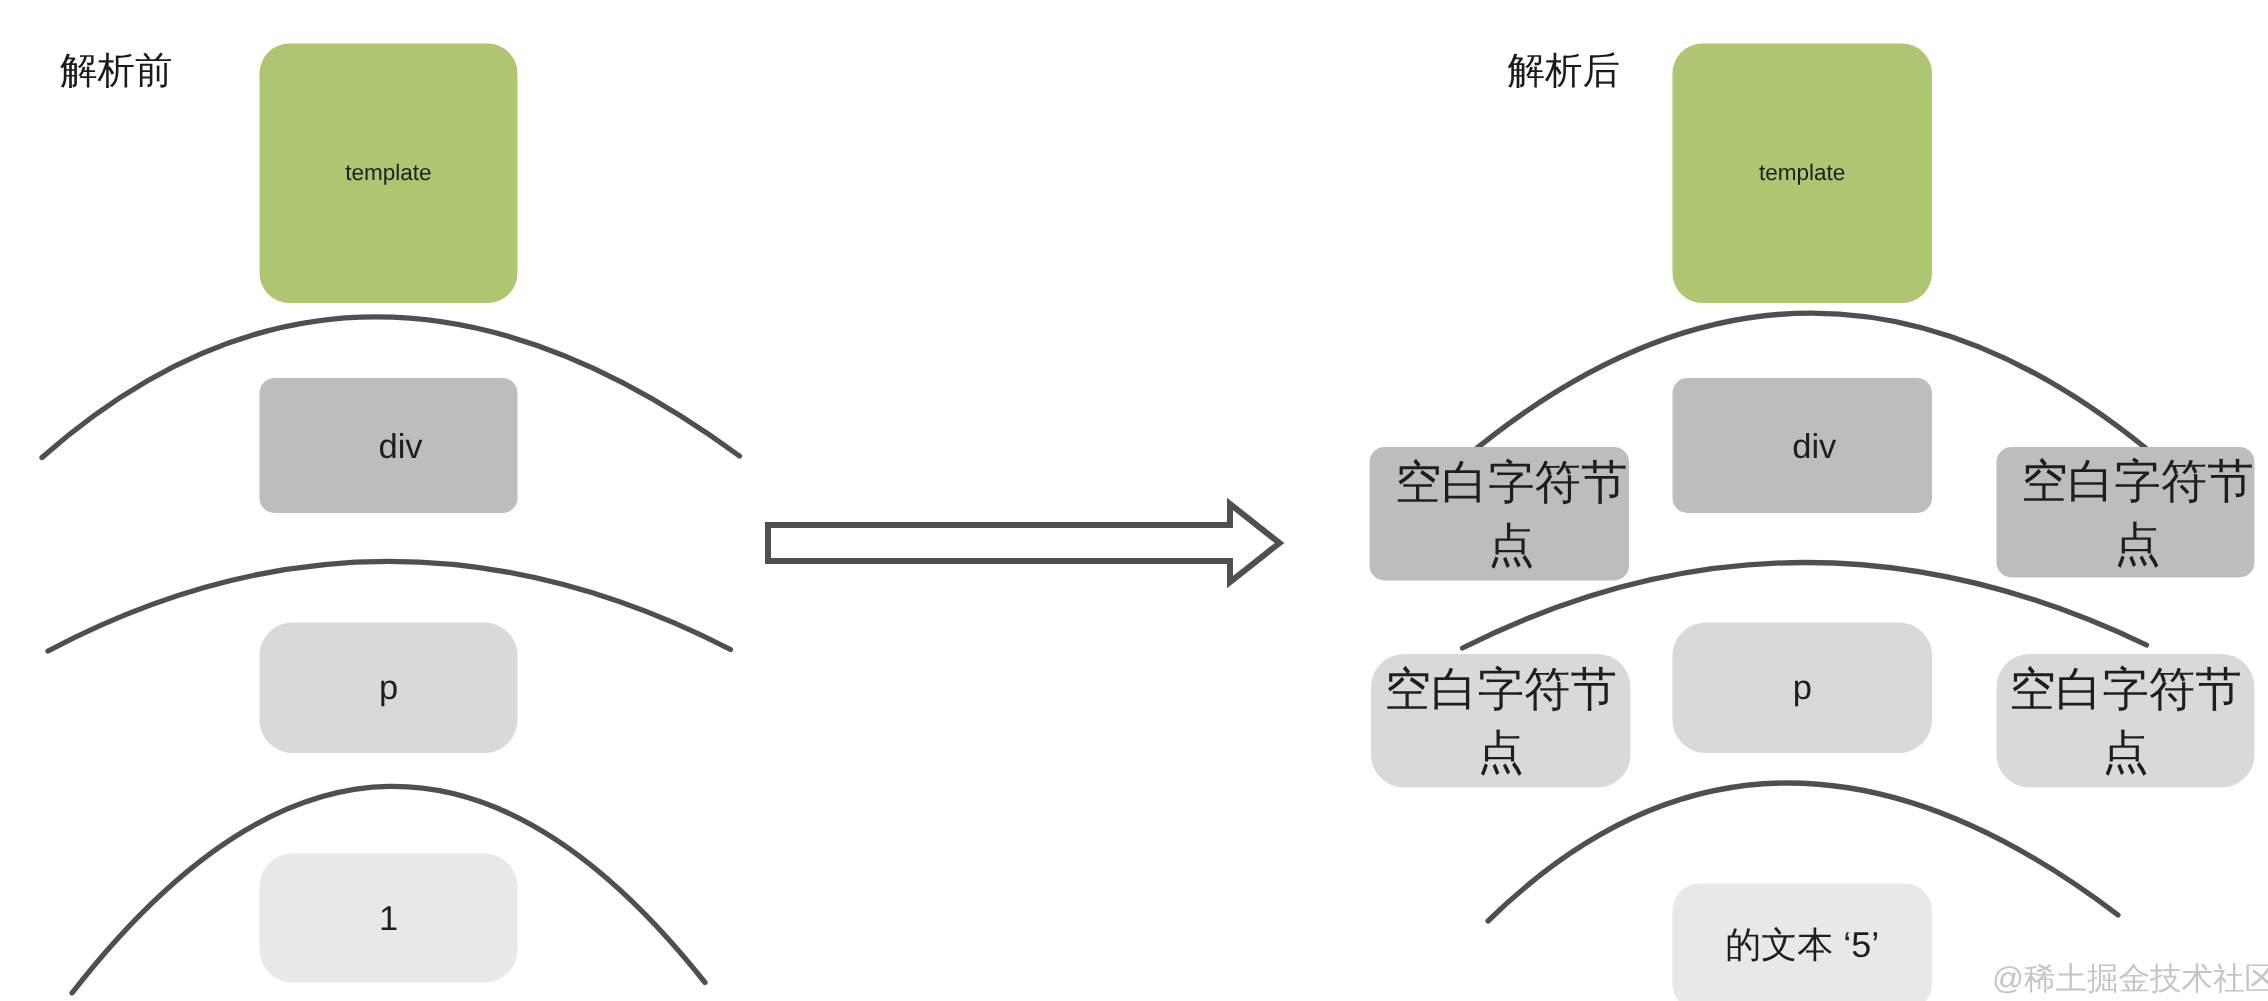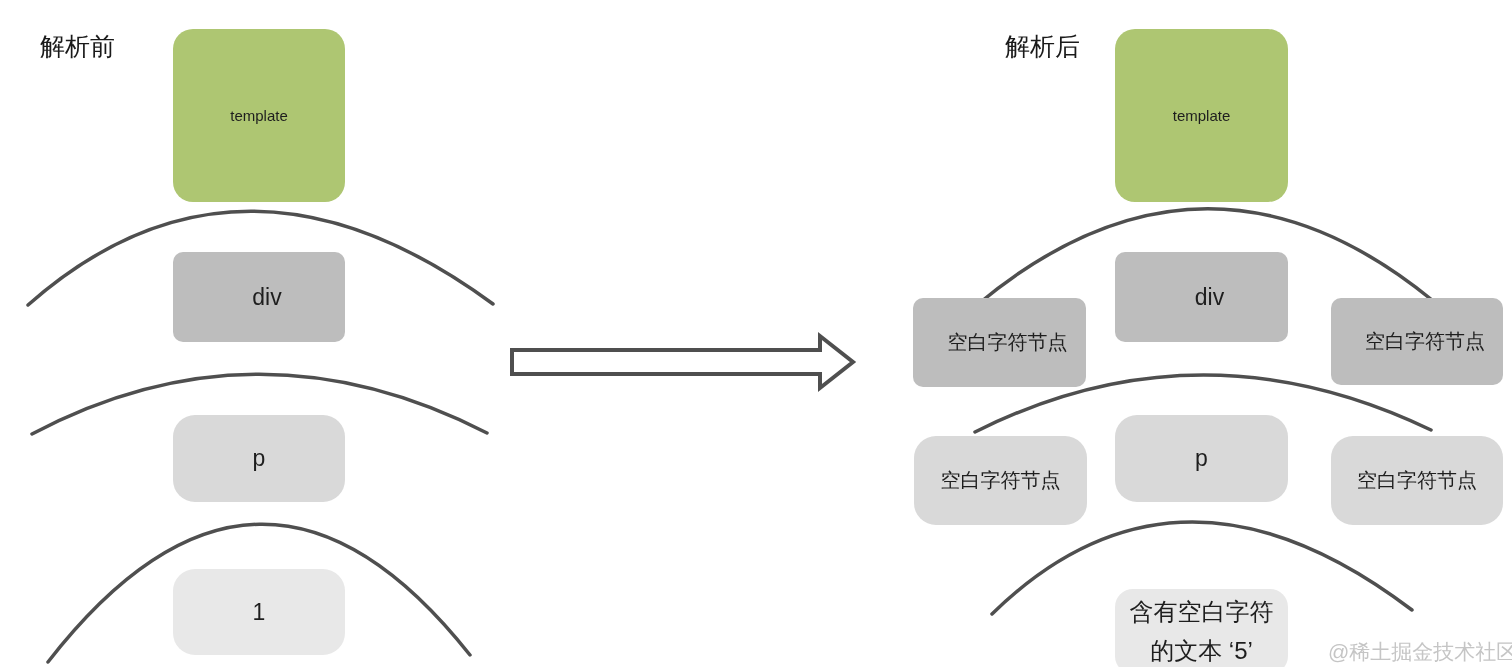--- a/index.html
+++ b/index.html
@@ -23,21 +23,21 @@
   .section-title{
     position:absolute;
     font-size:25px;
     color:#1a1a1a;
     white-space:nowrap;
   }
   .green{background:var(--template-green,#aec672);border-radius:20px;font-size:15px;}
   .gray-dark{background:var(--element-gray,#bdbdbd);border-radius:10px;font-size:23px;padding-left:16px;}
   .gray-mid{background:var(--light-gray,#d9d9d9);border-radius:22px;font-size:23px;}
   .gray-light{background:var(--lighter-gray,#e8e8e8);border-radius:22px;font-size:23px;}
-  .ws{font-size:20px;}
+  .ws{font-size:31px;}
   .two-line{flex-direction:column;font-size:24px;line-height:1.6;border-radius:18px;}
   .watermark{
     position:absolute;
     left:1328px;top:626px;
     font-size:21px;
     color:var(--watermark-gray,#c5c5c5);
     white-space:nowrap;
   }
   
   .t-before{left:40px;top:18px;}
@@ -81,18 +81,17 @@
   <div class="node gray-light b-one">1</div>
 
   <div class="node green a-template">template</div>
   <div class="node gray-dark ws a-ws-div-left">空白字符节点</div>
   <div class="node gray-dark a-div">div</div>
   <div class="node gray-dark ws a-ws-div-right">空白字符节点</div>
   <div class="node gray-mid ws a-ws-p-left">空白字符节点</div>
   <div class="node gray-mid a-p">p</div>
   <div class="node gray-mid ws a-ws-p-right">空白字符节点</div>
   <div class="node gray-light two-line a-text">
-    <span>含有空白字符</span>
     <span>的文本 ‘5’</span>
   </div>
 
   <div class="watermark">@稀土掘金技术社区</div>
 </div>
 
 </body></html>

